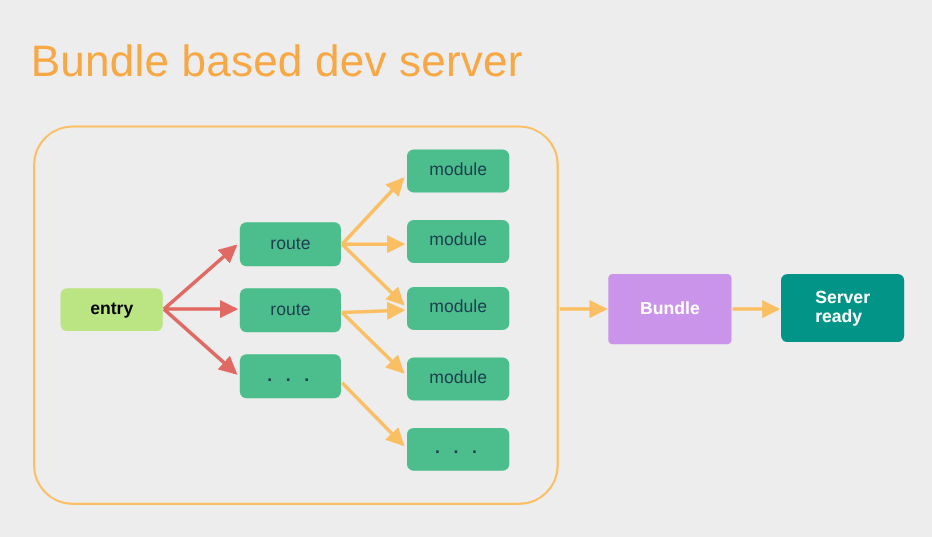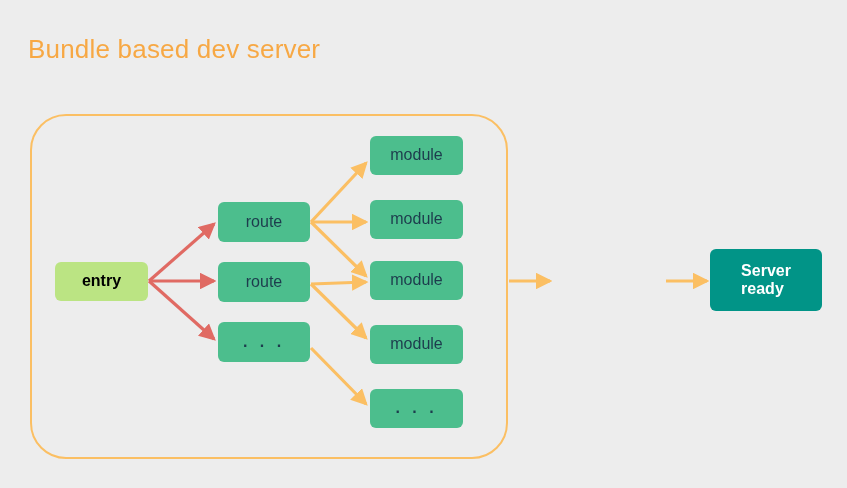--- a/index.html
+++ b/index.html
@@ -15,21 +15,21 @@
   }
   #stage {
     position: relative;
     width: 847px;
     height: 488px;
   }
   #title {
     position: absolute;
     left: 28px;
     top: 34px;
-    font-size: 26px;
+    font-size: 40px;
     font-weight: 400;
     color: #f7a844;
     letter-spacing: 0.2px;
     white-space: nowrap;
   }
   #group-frame {
     position: absolute;
     left: 30px;
     top: 114px;
     width: 478px;
@@ -160,19 +160,22 @@
   </div>
 
   <div class="node node-green" style="left:370px; top:325px; width:93px; height:39px;">
     <span>module</span>
   </div>
 
   <div class="node node-dots" style="left:370px; top:389px; width:93px; height:39px;">
     <span>. . .</span>
   </div>
 
+  <div class="node node-bundle" style="left:553px; top:249px; width:112px; height:64px;">
+    <span>Bundle</span>
+  </div>
 
   <div class="node node-server" style="left:710px; top:249px; width:112px; height:62px;">
     <span>Server
 ready</span>
   </div>
 
 </div>
 
 </body></html>

